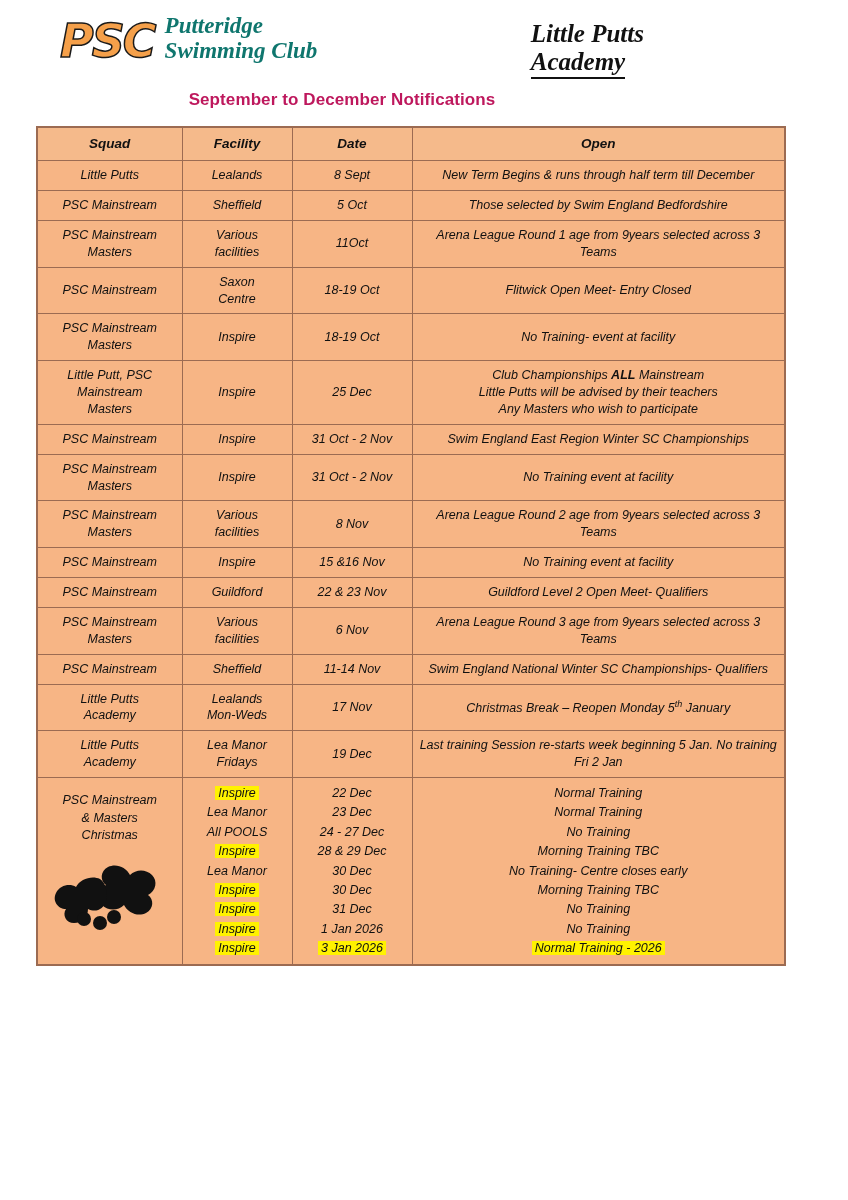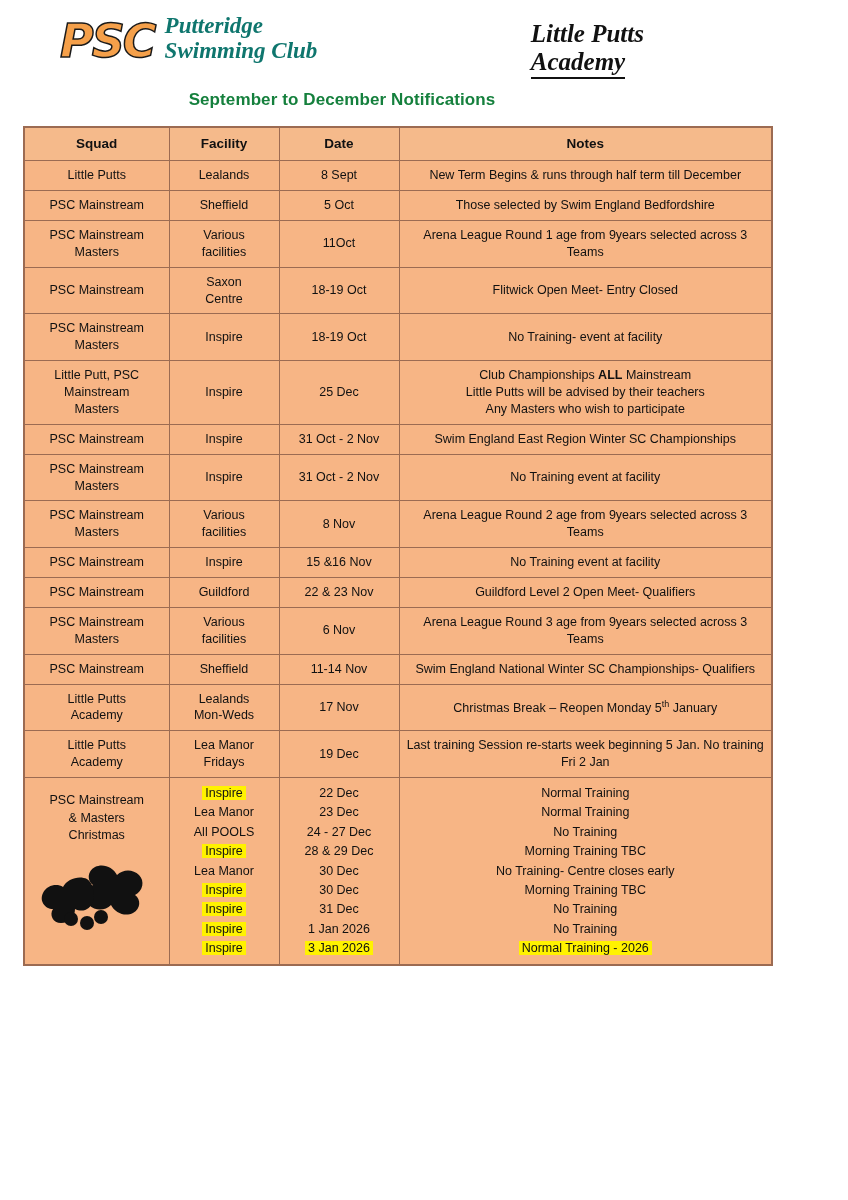--- a/index.html
+++ b/index.html
@@ -57,27 +57,27 @@
     line-height: 1.12;
     color: #111;
     padding-top: 6px;
   }
   .logo-right .underlined { border-bottom: 2px solid #111; display: inline-block; padding-bottom: 1px;}
 
   .doc-title {
     text-align: center;
     font-weight: bold;
     font-size: 17px;
-    color: #15803d;
+    color: #be185d;
     margin: 6px 0 16px 0;
     letter-spacing: 0.1px;
   }
 
   
-  .table-wrap { padding: 0 23px; }
+  .table-wrap { padding: 0 36px; font-style: italic; }
   table.sched {
     width: 748px;
     border-collapse: collapse;
     table-layout: fixed;
     border: 2px solid #9c6b52;
   }
   table.sched th, table.sched td {
     border: 1px solid #9c6b52;
     text-align: center;
     vertical-align: middle;
@@ -138,21 +138,21 @@
           <col class="c1">
           <col class="c2">
           <col class="c3">
           <col class="c4">
         </colgroup>
       <thead>
         <tr>
           <th>Squad</th>
           <th>Facility</th>
           <th>Date</th>
-          <th>Notes</th>
+          <th>Open</th>
         </tr>
       </thead>
       <tbody id="tbody">
           <tr>
             <td>Little Putts</td>
             <td>Lealands</td>
             <td>8 Sept</td>
             <td>New Term Begins &amp; runs through half term till December</td>
           </tr>
           <tr>

